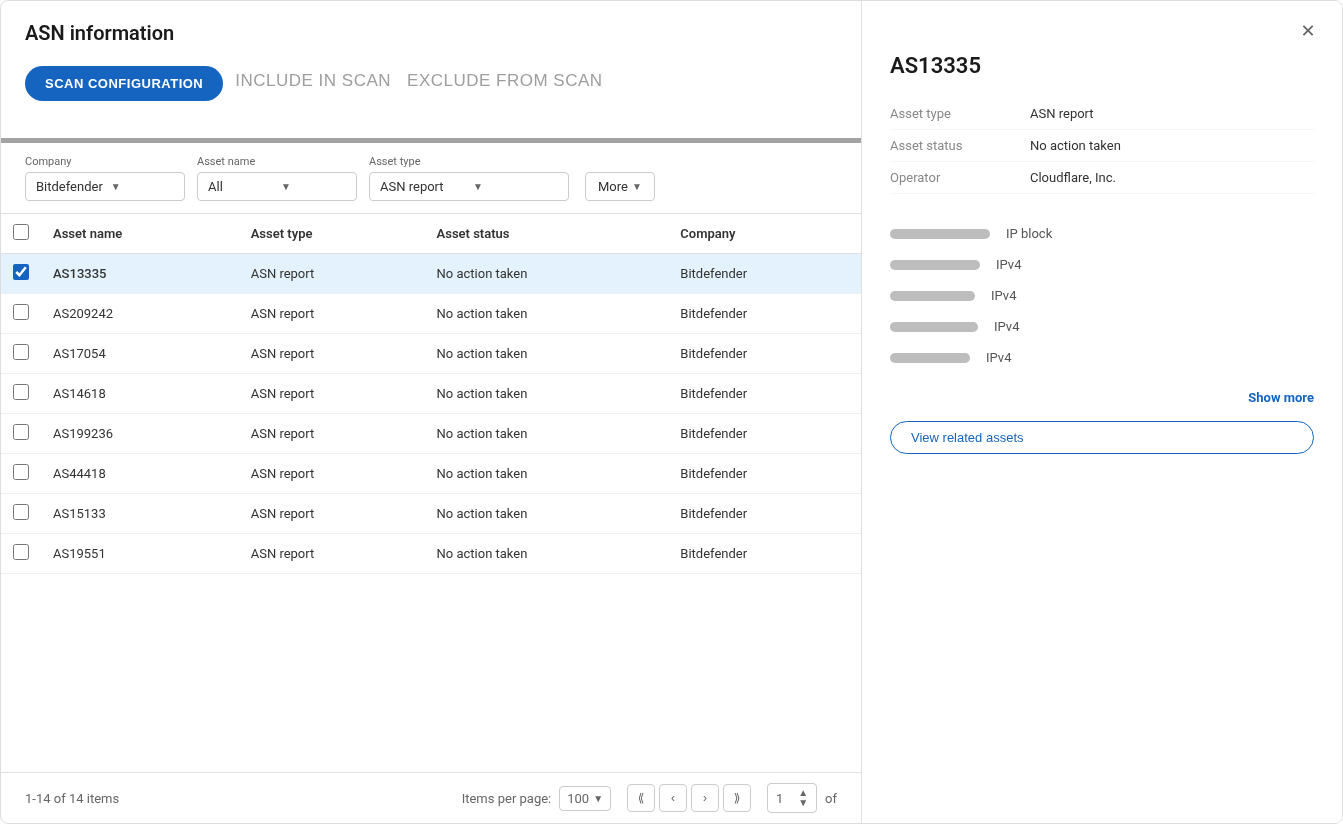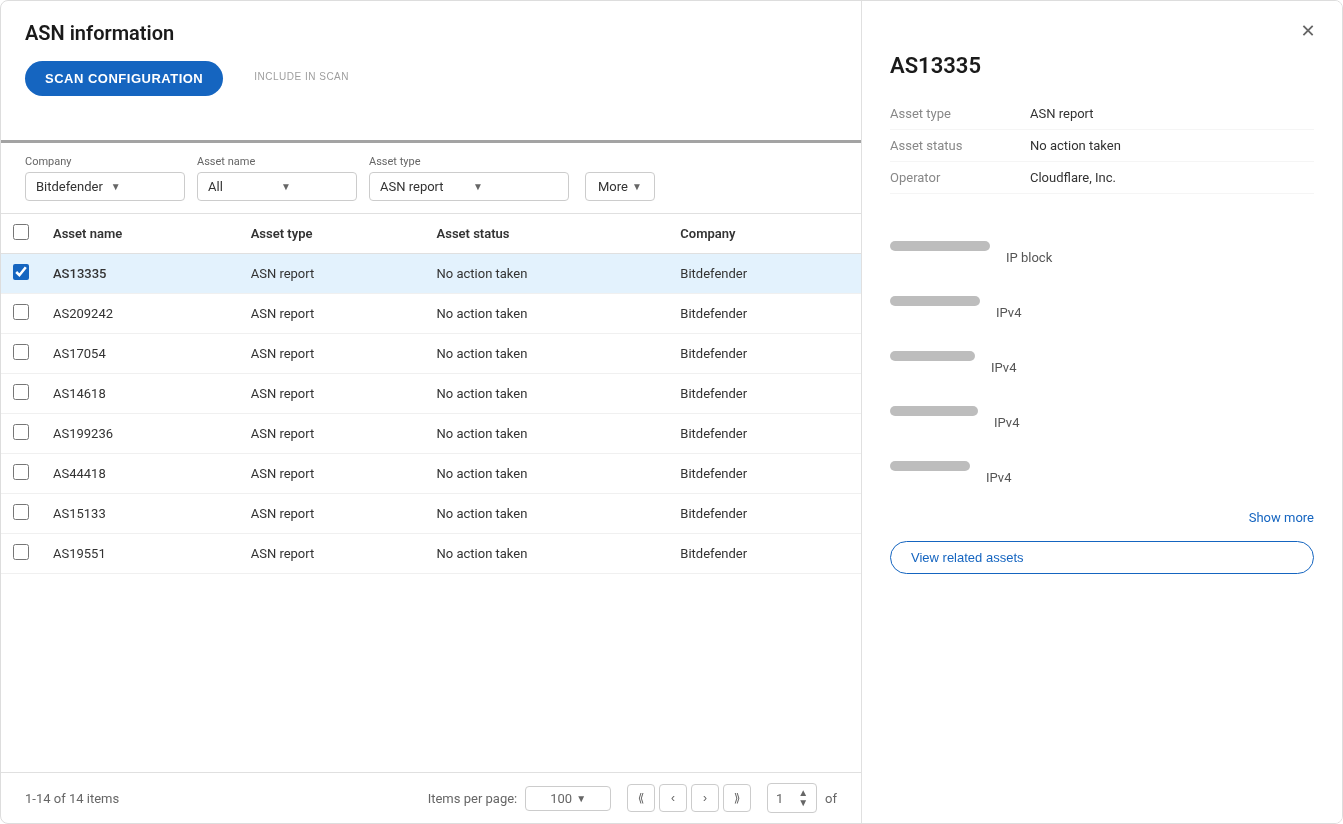--- a/index.html
+++ b/index.html
@@ -3,26 +3,26 @@
   <meta charset="utf-8">
   <style>
     * { box-sizing: border-box; margin: 0; padding: 0; }
     body { font-family: -apple-system, BlinkMacSystemFont, 'Segoe UI', Roboto, sans-serif; font-size: 14px; color: #333; background: #fff; overflow: hidden; }
 
     .main-container { display: flex; width: 1343px; height: 824px; background: #fff; border: 1px solid #ddd; border-radius: 8px; overflow: hidden; }
 
     
     .left-panel { flex: 1; display: flex; flex-direction: column; border-right: 1px solid #e0e0e0; overflow: hidden; }
 
-    .left-header { padding: 20px 24px 28px; border-bottom: 3px solid #a3a3a3; }
+    .left-header { padding: 20px 24px 21px; border-bottom: 5px solid #a3a3a3; }
     .left-header h1 { font-size: 20px; font-weight: 600; color: #1a1a1a; margin-bottom: 16px; }
 
-    .toolbar { display: flex; gap: 27px; align-items: flex-start; margin-bottom: 16px; }
+    .toolbar { display: flex; gap: 8px; align-items: flex-end; margin-bottom: 16px; }
     .btn-scan { background: #1565c0; color: #fff; border: none; border-radius: 24px; padding: 10px 20px; font-size: 13px; font-weight: 600; cursor: pointer; letter-spacing: 0.5px; }
-    .btn-text { background: none; border: none; color: #9e9e9e; font-size: 10px; font-weight: 500; cursor: pointer; letter-spacing: 0.5px; padding: 10px 4px; }
+    .btn-text { background: none; border: none; color: #9e9e9e; font-size: 17px; font-weight: 500; cursor: pointer; letter-spacing: 0.5px; padding: 10px 4px; }
 
     .filters { display: flex; gap: 12px; align-items: center; padding: 12px 24px; border-bottom: 1px solid #e0e0e0; }
     .filter-group { display: flex; flex-direction: column; gap: 4px; }
     .filter-label { font-size: 11px; color: #666; }
     .filter-select { display: flex; align-items: center; border: 1px solid #ccc; border-radius: 4px; padding: 6px 10px; background: #fff; cursor: pointer; min-width: 160px; gap: 8px; }
     .filter-select span { flex: 1; font-size: 13px; }
     .filter-select .arrow { color: #666; font-size: 10px; }
 
     .more-filter { display: flex; align-items: center; gap: 4px; border: 1px solid #ccc; border-radius: 4px; padding: 6px 12px; cursor: pointer; background: #fff; font-size: 13px; margin-left: 4px; align-self: flex-end; justify-content: flex-end; }
 
@@ -33,21 +33,21 @@
     .th-checkbox { width: 40px; }
     tbody tr { border-bottom: 1px solid #f0f0f0; }
     tbody tr.selected { background: #e3f2fd; }
     td { padding: 10px 12px; font-size: 13px; color: #333; }
     .td-checkbox { width: 40px; }
     input[type="checkbox"] { width: 16px; height: 16px; cursor: pointer; accent-color: #1565c0; }
 
     .footer { display: flex; align-items: center; padding: 10px 24px; border-top: 1px solid #e0e0e0; font-size: 13px; color: #666; gap: 16px; }
     .footer-info { flex: 1; }
     .items-per-page { display: flex; align-items: center; gap: 8px; }
-    .page-select { border: 1px solid #ccc; border-radius: 4px; padding: 4px 24px; font-size: 13px; display: flex; align-items: center; gap: 4px; cursor: pointer; }
+    .page-select { border: 1px solid #ccc; border-radius: 4px; padding: 4px 7px; font-size: 13px; display: flex; align-items: center; gap: 4px; cursor: pointer; }
     .nav-btns { display: flex; align-items: center; gap: 4px; }
     .nav-btn { width: 28px; height: 28px; border: 1px solid #ccc; border-radius: 4px; background: #fff; cursor: pointer; display: flex; align-items: center; justify-content: center; font-size: 12px; color: #666; }
     .page-input { display: flex; align-items: center; gap: 8px; }
     .page-num { border: 1px solid #ccc; border-radius: 4px; padding: 4px 8px; width: 50px; font-size: 13px; display: flex; align-items: center; justify-content: space-between; }
 
     
     .right-panel { width: 480px; display: flex; flex-direction: column; background: #fff; overflow-y: auto; }
 
     .right-header { display: flex; align-items: center; justify-content: flex-end; padding: 16px 20px 8px; }
     .close-btn { background: none; border: none; cursor: pointer; font-size: 18px; color: #666; width: 28px; height: 28px; display: flex; align-items: center; justify-content: center; }
@@ -59,38 +59,39 @@
     .detail-table { padding: 0 28px 24px; }
     .detail-row { display: flex; padding: 8px 0; border-bottom: 1px solid #f5f5f5; }
     .detail-key { width: 140px; color: #888; font-size: 13px; }
     .detail-val { flex: 1; font-size: 13px; color: #333; }
 
     .related-section { padding: 0 28px; }
     .related-section .section-label { padding: 0 0 12px; }
 
     .related-item { display: flex; align-items: center; gap: 16px; padding: 8px 0; }
     .related-bar { height: 10px; border-radius: 5px; background: #bdbdbd; }
-    .related-type { font-size: 13px; color: #555; min-width: 80px; margin-top: 24px; }
+    .related-type { font-size: 13px; color: #555; min-width: 80px; }
 
     .show-more { text-align: right; padding: 16px 28px 8px; }
-    .show-more a { color: #1565c0; font-size: 13px; font-weight: 400; cursor: pointer; text-decoration: none; }
+    .show-more a { color: #1565c0; font-size: 13px; font-weight: 700; cursor: pointer; text-decoration: none; }
 
     .view-related-btn { margin: 8px 28px 24px; display: inline-flex; align-items: center; border: 1.5px solid #1565c0; border-radius: 24px; padding: 8px 20px; background: #fff; color: #1565c0; font-size: 13px; font-weight: 500; cursor: pointer; }
   </style>
 </head>
 <body>
 
 <div class="main-container">
 
   <div class="left-panel">
     <div class="left-header">
       <h1>ASN information</h1>
       <div class="toolbar">
         <button class="btn-scan">SCAN CONFIGURATION</button>
         <button class="btn-text">INCLUDE IN SCAN</button>
+        <button class="btn-text">EXCLUDE FROM SCAN</button>
       </div>
     </div>
 
     <div class="filters">
       <div class="filter-group">
         <div class="filter-label">Company</div>
         <div class="filter-select">
           <span>Bitdefender</span>
           <span class="arrow">▼</span>
         </div>

